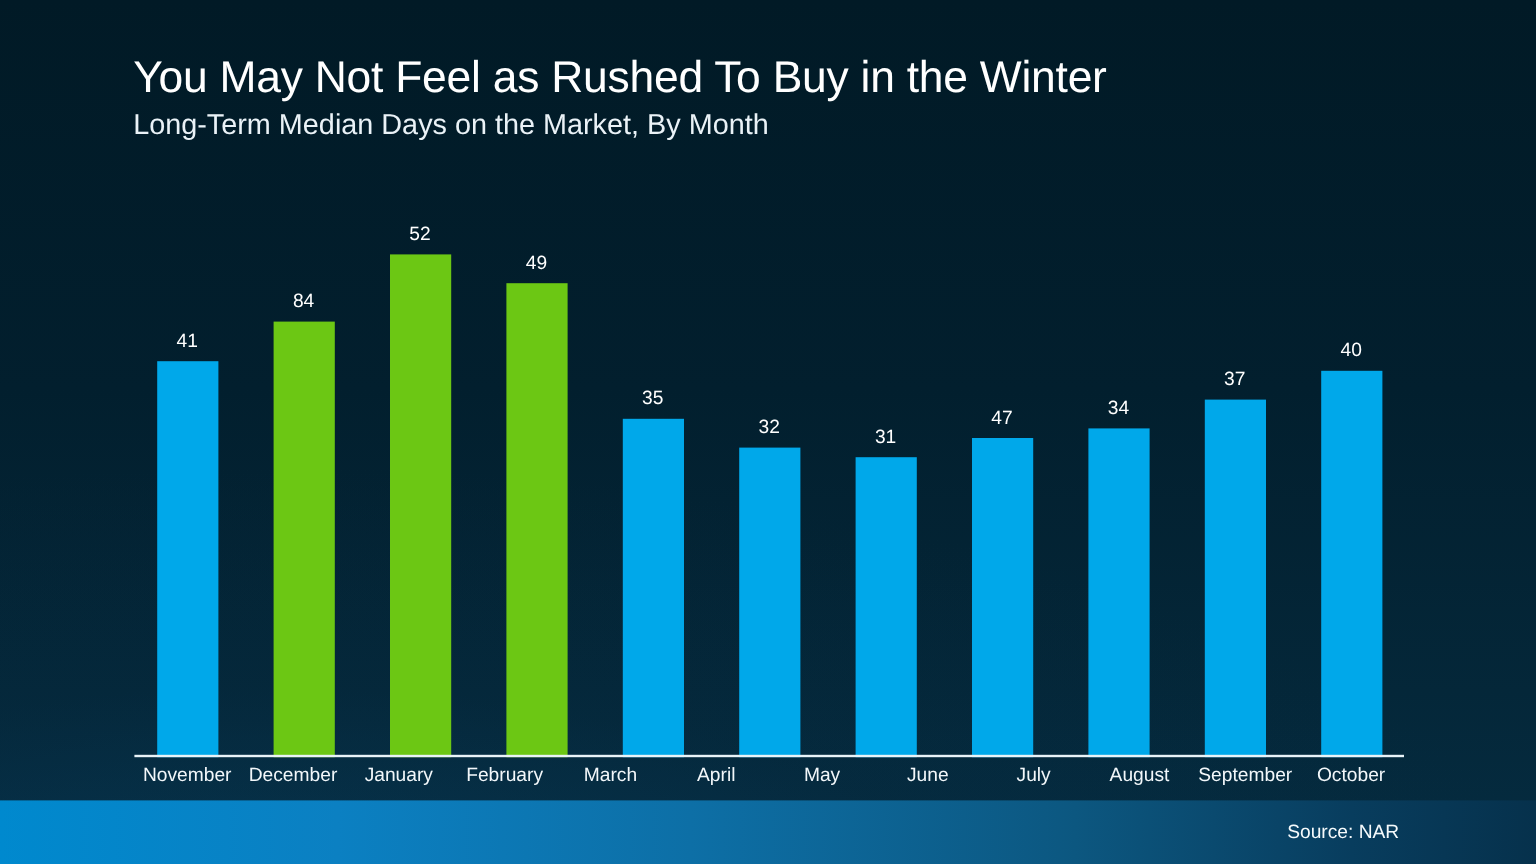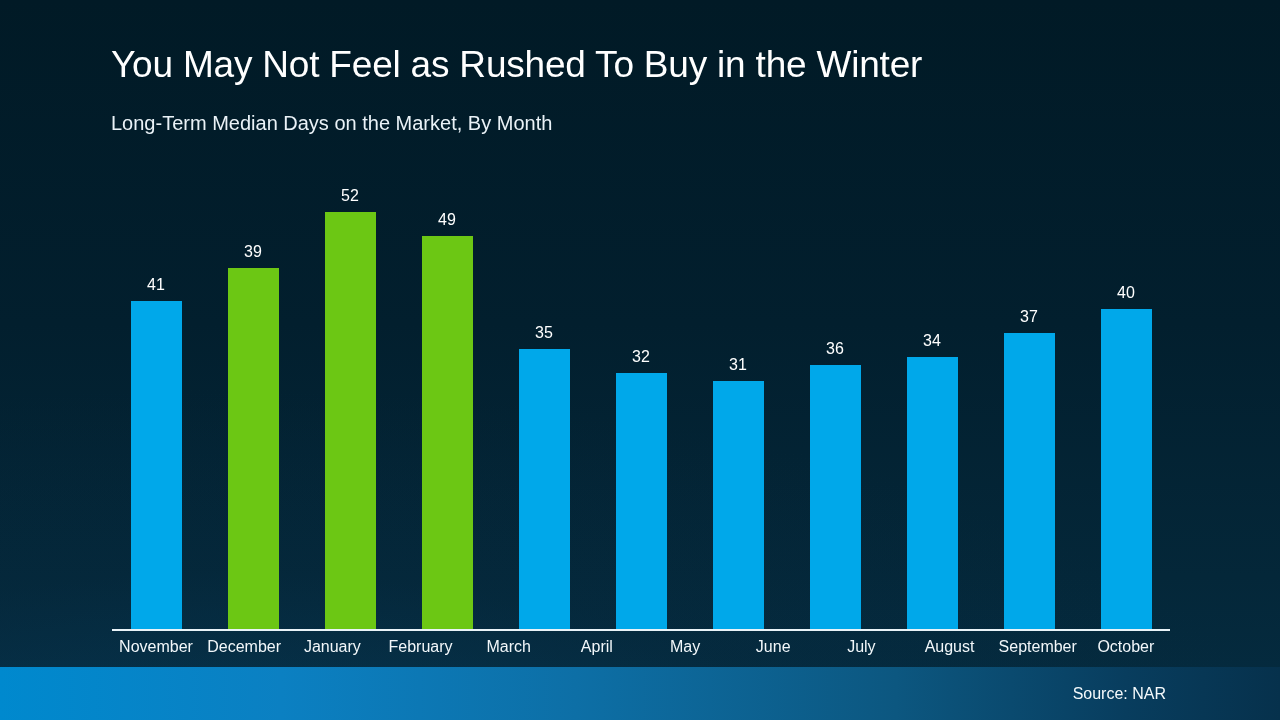--- a/index.html
+++ b/index.html
@@ -45,22 +45,22 @@
   #chart-title {
     font-size: 37px;
     font-weight: normal;
     color: #ffffff;
     letter-spacing: -0.2px;
     line-height: 1.15;
     white-space: nowrap;
   }
 
   #chart-subtitle {
-    margin-top: 24px;
-    font-size: 20px;
+    margin-top: 4px;
+    font-size: 24px;
     font-weight: normal;
     color: #eaf2f7;
     line-height: 1.2;
     white-space: nowrap;
   }
 
   
   #plot {
     position: absolute;
     left: 112px;
@@ -167,21 +167,21 @@
     <div id="chart-subtitle">Long-Term Median Days on the Market, By Month</div>
   </div>
 
   <div id="plot">
     <div id="bars">
         <div class="bar-slot">
           <div class="bar-value">41</div>
           <div class="bar-rect" style="height: 330.365px; background: rgb(0, 168, 234);"></div>
         </div>
         <div class="bar-slot green">
-          <div class="bar-value">39</div>
+          <div class="bar-value">84</div>
           <div class="bar-rect" style="height: 362.596px; background: rgb(108, 199, 20);"></div>
         </div>
         <div class="bar-slot green">
           <div class="bar-value">52</div>
           <div class="bar-rect" style="height: 419px; background: rgb(108, 199, 20);"></div>
         </div>
         <div class="bar-slot green">
           <div class="bar-value">49</div>
           <div class="bar-rect" style="height: 394.827px; background: rgb(108, 199, 20);"></div>
         </div>
@@ -191,21 +191,21 @@
         </div>
         <div class="bar-slot">
           <div class="bar-value">32</div>
           <div class="bar-rect" style="height: 257.846px; background: rgb(0, 168, 234);"></div>
         </div>
         <div class="bar-slot">
           <div class="bar-value">31</div>
           <div class="bar-rect" style="height: 249.788px; background: rgb(0, 168, 234);"></div>
         </div>
         <div class="bar-slot">
-          <div class="bar-value">36</div>
+          <div class="bar-value">47</div>
           <div class="bar-rect" style="height: 265.904px; background: rgb(0, 168, 234);"></div>
         </div>
         <div class="bar-slot">
           <div class="bar-value">34</div>
           <div class="bar-rect" style="height: 273.962px; background: rgb(0, 168, 234);"></div>
         </div>
         <div class="bar-slot">
           <div class="bar-value">37</div>
           <div class="bar-rect" style="height: 298.135px; background: rgb(0, 168, 234);"></div>
         </div>

